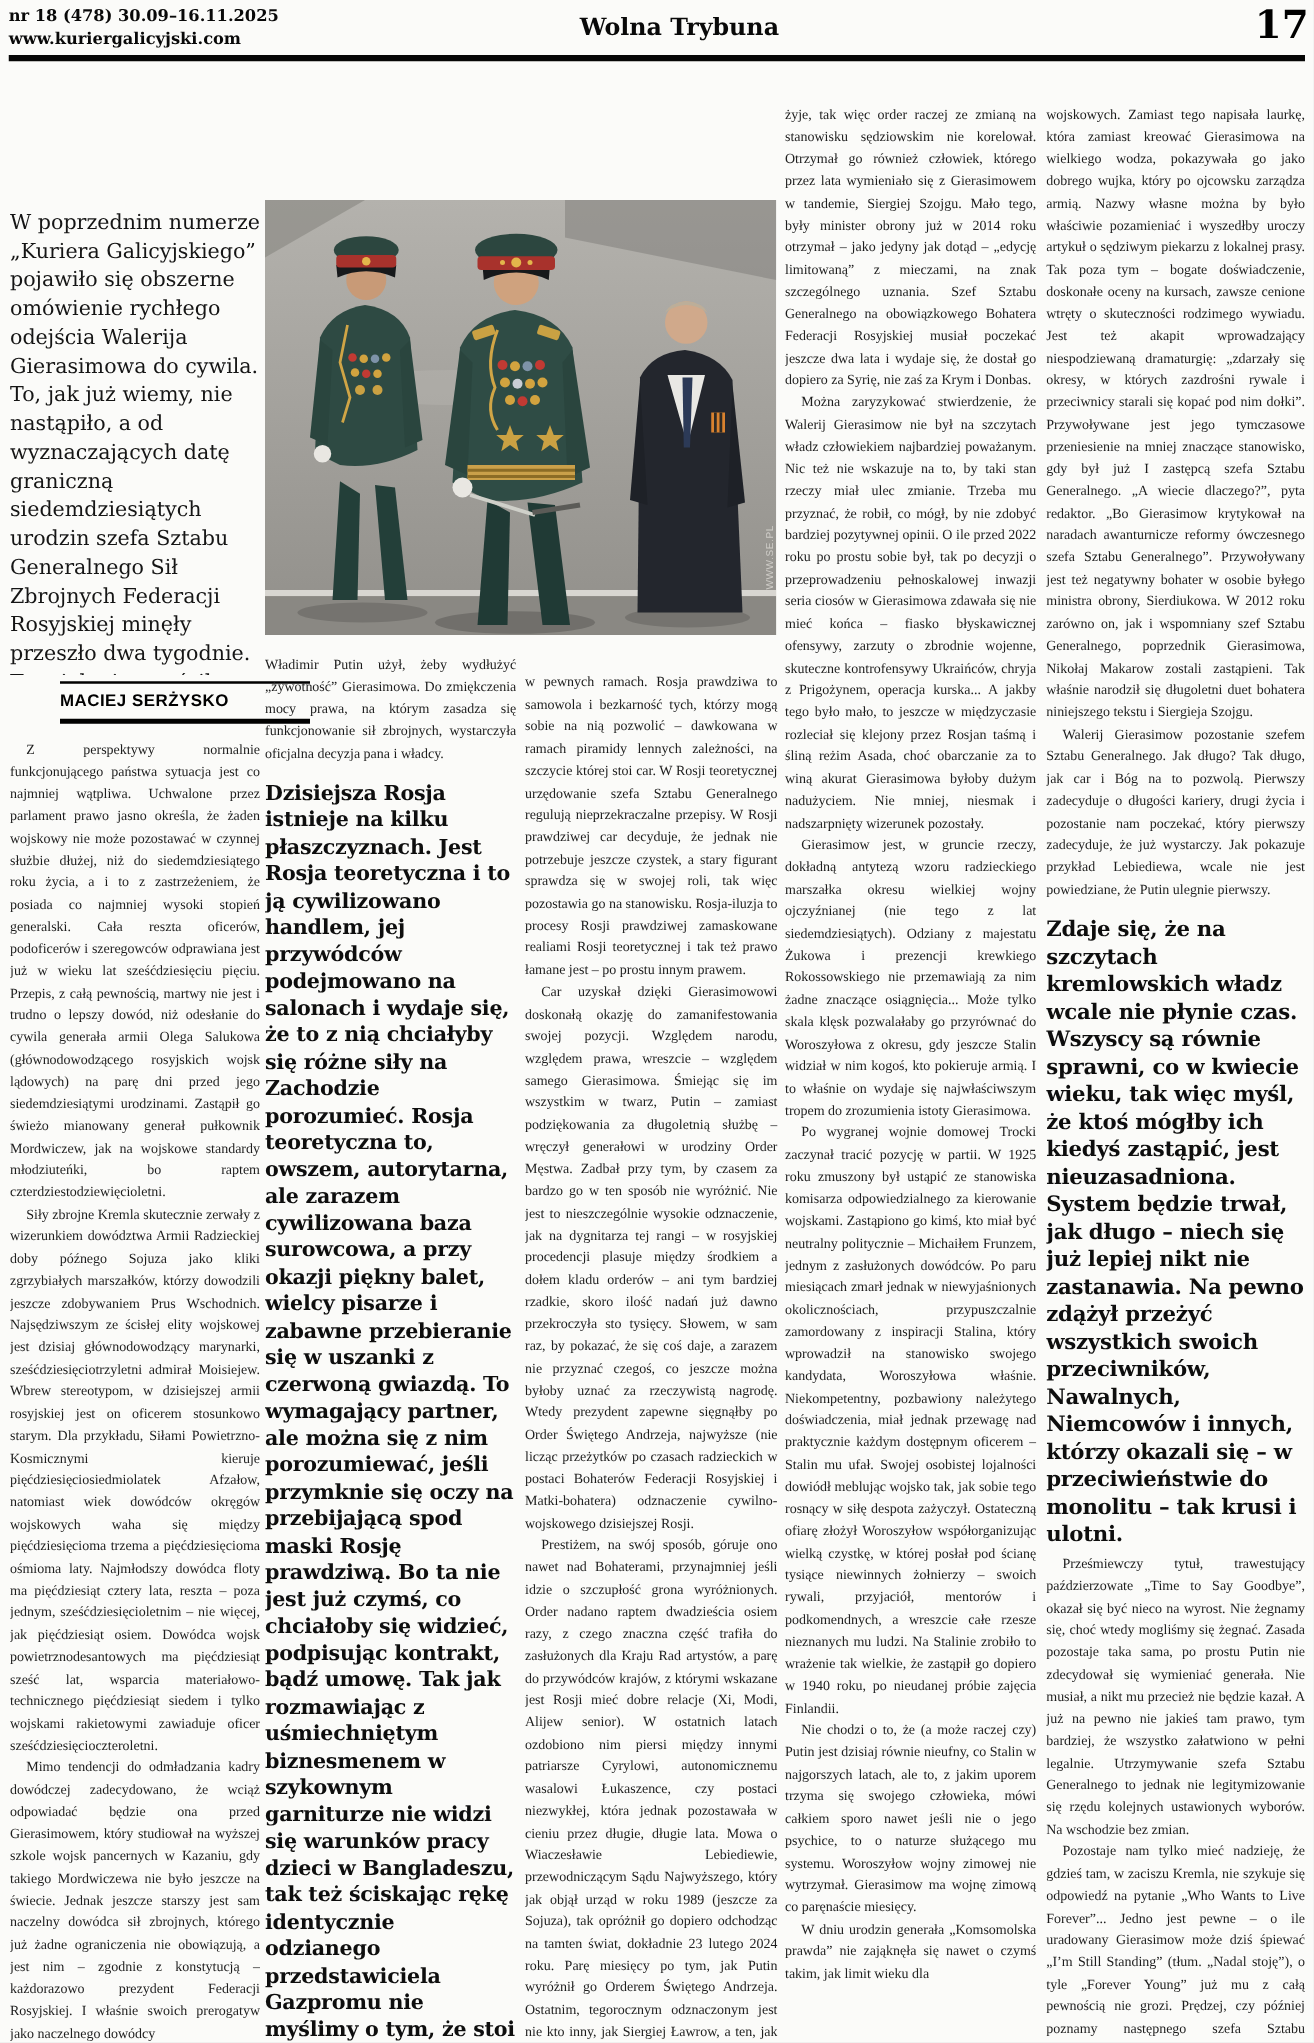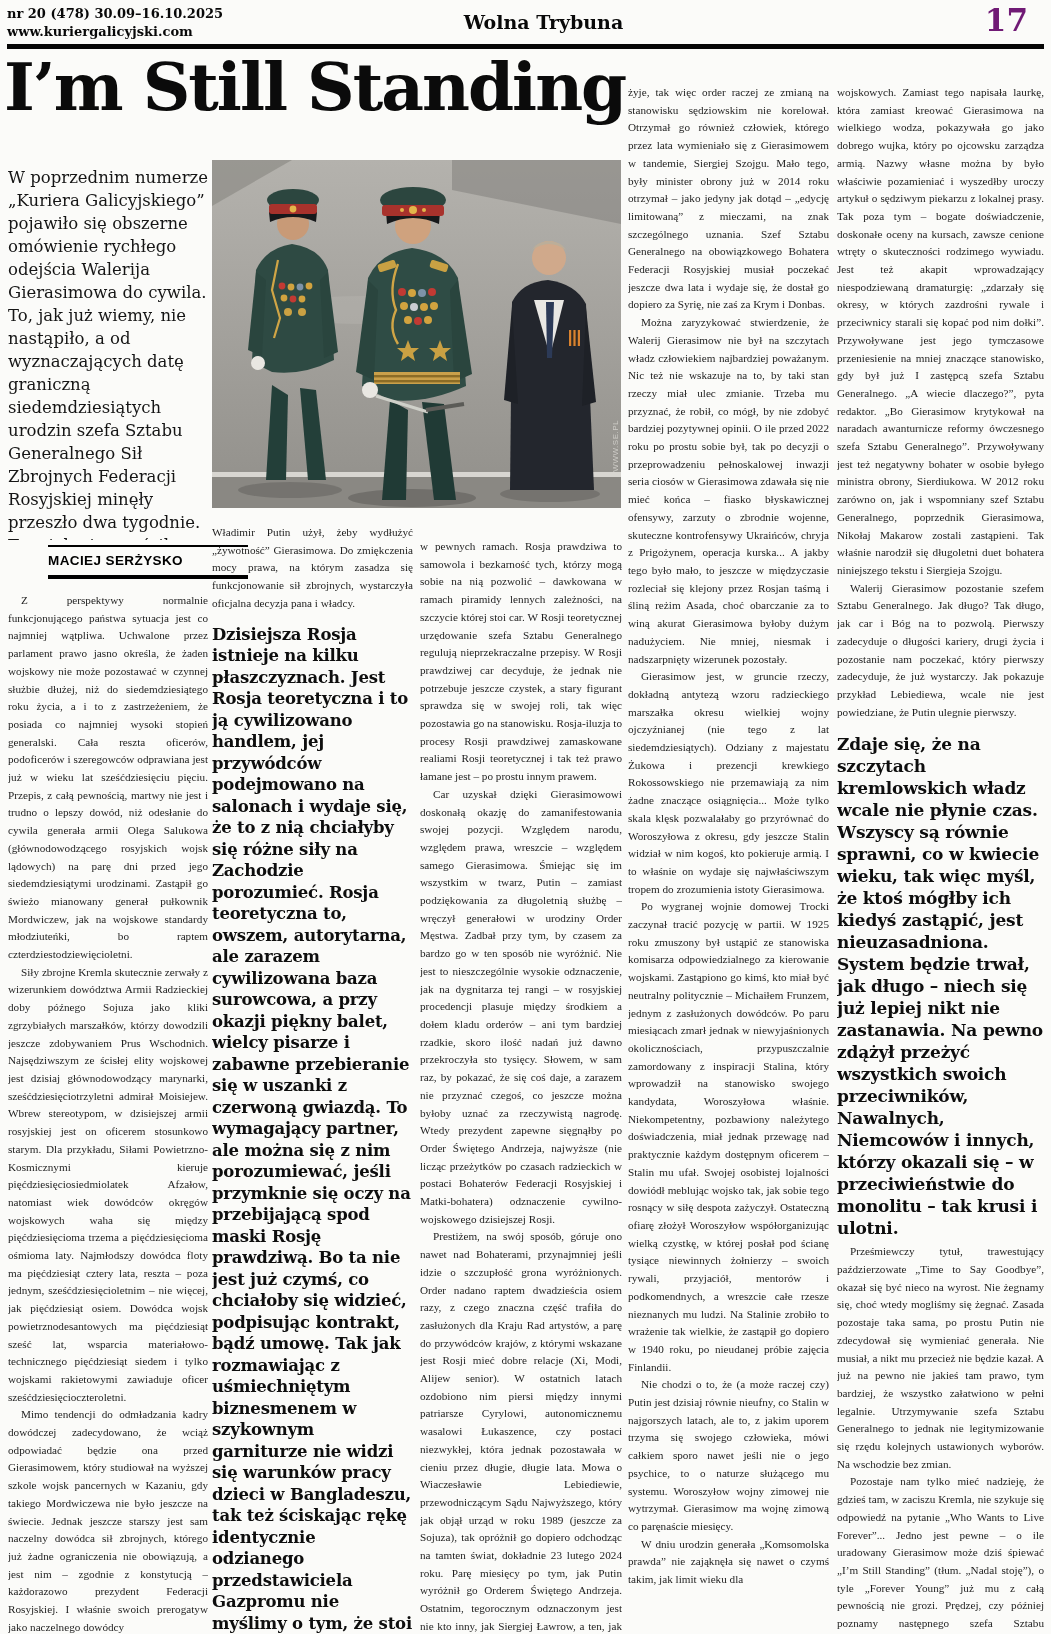--- a/index.html
+++ b/index.html
@@ -3,22 +3,22 @@
 <meta charset="utf-8">
 <style>
   html,body{margin:0;padding:0;background:#e8e8e6;}
   .page{position:relative;width:1051px;height:1634px;background:#fbfbf9;overflow:hidden;
         font-family:"Liberation Serif",serif;color:#1d1d1d;}
   
   .hdr-left{position:absolute;left:7px;top:5px;font-family:"DejaVu Serif",serif;
             font-size:13px;line-height:18px;font-weight:700;color:#090909;}
   .hdr-center{position:absolute;left:0;right:0;top:11px;text-align:center;
               font-family:"DejaVu Serif",serif;font-weight:700;font-size:19px;color:#090909;padding-left:36px;}
-  .hdr-right{position:absolute;right:23px;top:1px;font-family:"DejaVu Serif",serif;
-             font-weight:800;font-size:31px;line-height:38px;color:#701a75;}
+  .hdr-right{position:absolute;right:4px;top:1px;font-family:"DejaVu Serif",serif;
+             font-weight:800;font-size:31px;line-height:38px;color:#000000;}
   .hdr-rule{position:absolute;left:7px;right:7px;top:44px;height:5px;background:#060606;}
   
   .headline{position:absolute;left:4px;top:54px;margin:0;white-space:nowrap;
             font-family:"DejaVu Serif",serif;font-weight:800;font-size:66px;line-height:1;
             letter-spacing:-2px;color:#0b0b0b;}
   .lead{position:absolute;left:8px;top:166px;width:201px;height:374px;overflow:hidden;
         font-family:"DejaVu Serif",serif;font-size:16.5px;line-height:23px;color:#151515;}
   
   .photo{position:absolute;left:212px;top:160px;width:409px;height:348px;margin:0;}
   .photo svg{display:block;}
@@ -44,29 +44,28 @@
   .col2 .pull{font-size:16.5px;line-height:21.5px;margin:11px 0 9px;letter-spacing:-.2px;}
   .col5 .pull{font-size:17px;line-height:22px;margin:12px 0 4px;letter-spacing:-.2px;}
 </style>
 </head>
 <body>
 
 <div class="page">
 
   <div>
     <div class="hdr-left">
-      <div><span>nr 20</span><span> (478) 30.09–16.10.2025</span></div>
+      <div><span>nr 18</span><span> (478) 30.09–16.11.2025</span></div>
       <div>www.kuriergalicyjski.com</div>
     </div>
     <div class="hdr-center">Wolna Trybuna</div>
     <div class="hdr-right">17</div>
     <div class="hdr-rule"></div>
   </div>
 
-  <h1 class="headline">I’m Still Standing</h1>
   <div class="lead">W poprzednim numerze „Kuriera Galicyjskiego” pojawiło się obszerne omówienie rychłego odejścia Walerija Gierasimowa do cywila. To, jak już wiemy, nie nastąpiło, a od wyznaczających datę graniczną siedemdziesiątych urodzin szefa Sztabu Generalnego Sił Zbrojnych Federacji Rosyjskiej minęły przeszło dwa tygodnie. Ten, jak nie opuścił stanowiska, tak się go dalej, niewzruszony, trzyma. Bezprawnie? Zależy jak na to spojrzeć.</div>
 
   <figure class="photo">
     <svg width="409" height="348" viewBox="0 0 409 348">
       <defs>
         <linearGradient id="asph" x1="0" y1="0" x2="0" y2="1">
           <stop offset="0" stop-color="#b4b2ad"></stop>
           <stop offset="0.5" stop-color="#a3a19c"></stop>
           <stop offset="1" stop-color="#918f8a"></stop>
         </linearGradient>

